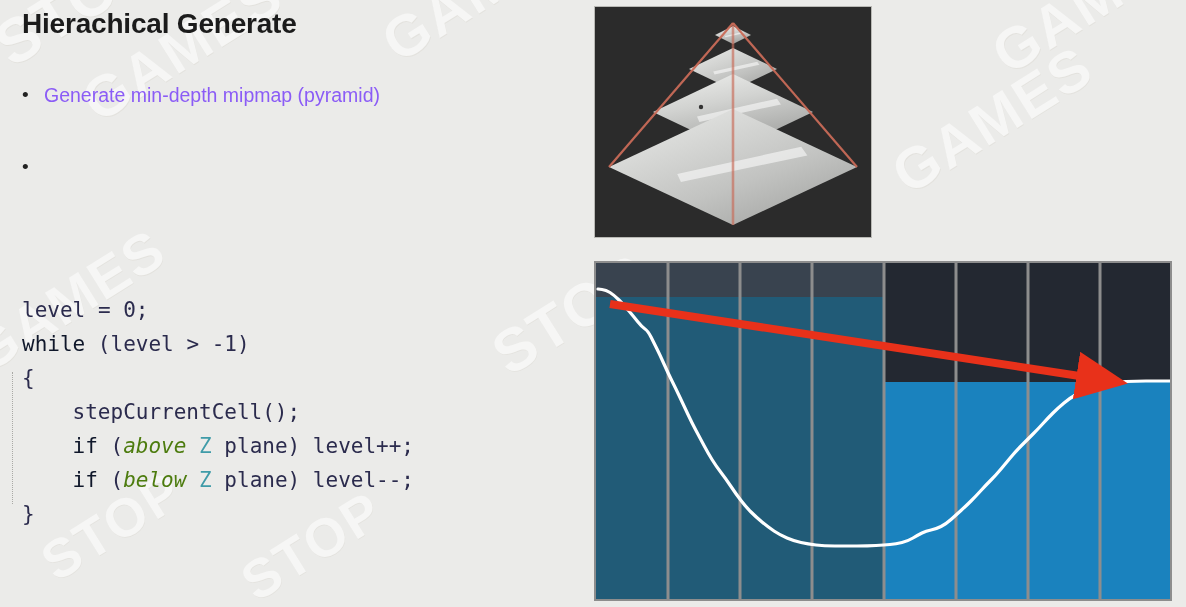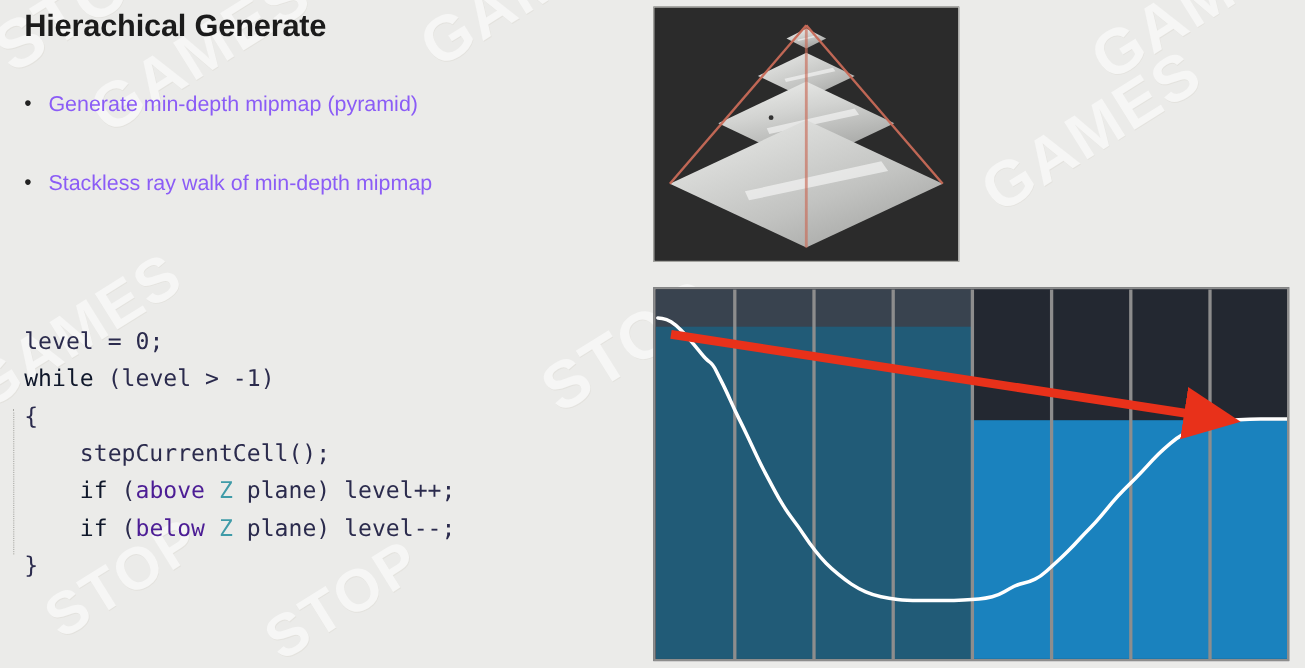--- a/index.html
+++ b/index.html
@@ -90,21 +90,21 @@
     position: absolute;
     left: 12px;
     top: 372px;
     width: 0;
     height: 132px;
     border-left: 1px dotted #a9a9a5;
     z-index: 3;
   }
   .tok-kw       { color: #0f172a; }
   .tok-ident    { color: #2b2b4d; }
-  .tok-italic   { color: #4c1d95; }
+  .tok-italic   { color: #4d7c0f; font-style: italic; }
   .tok-type     { color: #3f9ba8; }
   .tok-num      { color: #2b2b4d; }
   .tok-punc     { color: #2b2b4d; }
 
   
   .pyramid-panel {
     position: absolute;
     left: 594px;
     top: 6px;
     width: 278px;
@@ -147,21 +147,20 @@
 
 <div class="slide-title">Hierachical Generate</div>
 
 <div class="bullet-list">
   <div class="bullet">
     <div class="bullet-dot">•</div>
     <div class="bullet-text">Generate min-depth mipmap (pyramid)</div>
   </div>
   <div class="bullet">
     <div class="bullet-dot">•</div>
-    <div class="bullet-text">Stackless ray walk of min-depth mipmap</div>
   </div>
 </div>
 
 <div class="indent-guide"></div>
 <div class="code-block" id="code-block"><div class="code-line"><span class="tok-ident">level</span><span class="tok-punc"> </span><span class="tok-punc">=</span><span class="tok-punc"> </span><span class="tok-num">0</span><span class="tok-punc">;</span></div><div class="code-line"><span class="tok-kw">while</span><span class="tok-punc"> (</span><span class="tok-ident">level</span><span class="tok-punc"> &gt; </span><span class="tok-num">-1</span><span class="tok-punc">)</span></div><div class="code-line"><span class="tok-punc">{</span></div><div class="code-line"><span class="tok-ident">    stepCurrentCell();</span></div><div class="code-line"><span class="tok-punc">    </span><span class="tok-kw">if</span><span class="tok-punc"> (</span><span class="tok-italic">above</span><span class="tok-punc"> </span><span class="tok-type">Z</span><span class="tok-ident"> plane) level++;</span></div><div class="code-line"><span class="tok-punc">    </span><span class="tok-kw">if</span><span class="tok-punc"> (</span><span class="tok-italic">below</span><span class="tok-punc"> </span><span class="tok-type">Z</span><span class="tok-ident"> plane) level--;</span></div><div class="code-line"><span class="tok-punc">}</span></div></div>
 
 <div class="pyramid-panel">
   <svg width="276" height="230" viewBox="0 0 276 230">
     <defs>
       <linearGradient id="surfGrad" x1="0" y1="0" x2="0.4" y2="1">

